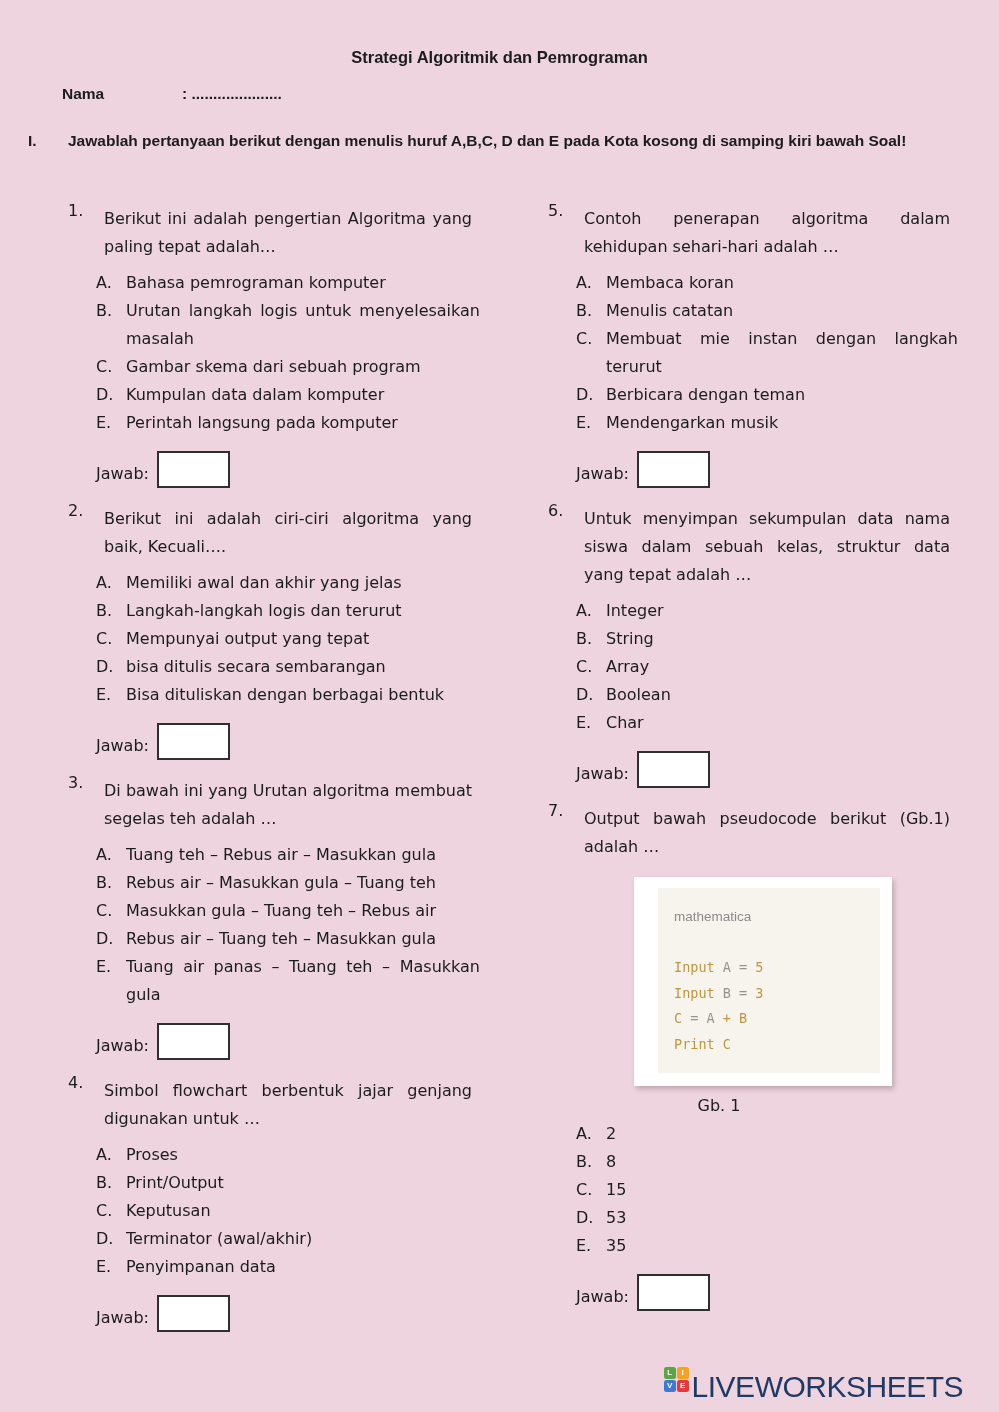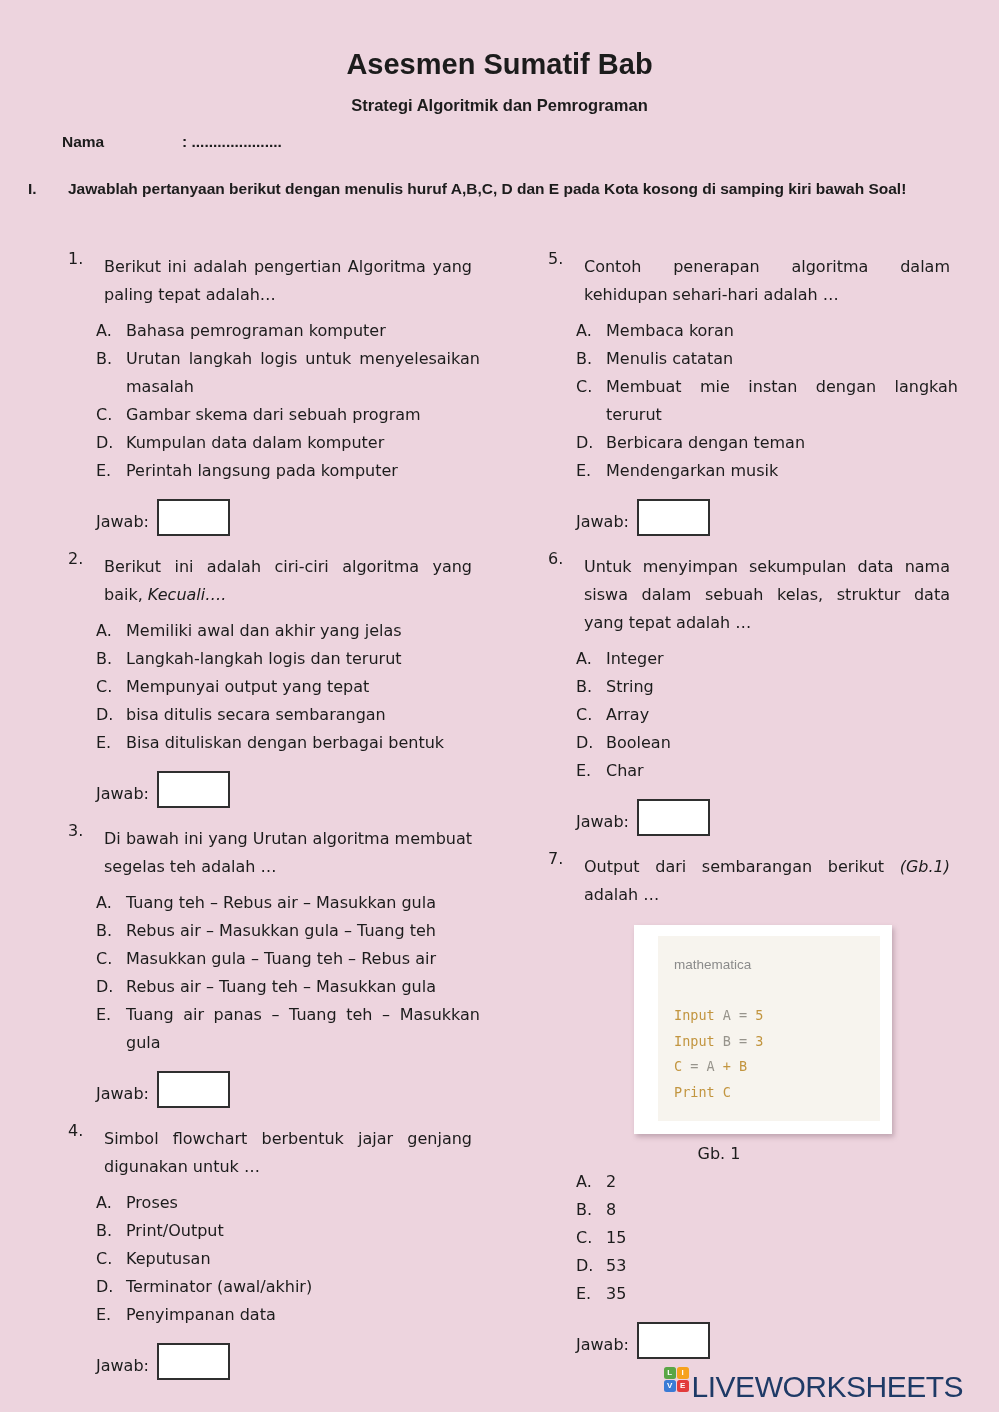--- a/index.html
+++ b/index.html
@@ -36,21 +36,21 @@
   .columns{
     display:flex; justify-content:space-between; align-items:flex-start;
     padding:42px 41px 0 68px;
   }
   .col{ width:412px; }
   .col.right{ width:410px; }
   .q{ margin-bottom:9px; font-size:16px; line-height:28px; }
   .q-head{ display:flex; }
   .q-num{ width:28px; flex:none; }
   .q-text{ flex:1; text-align:justify; margin:8px; }
-  .q-text .it{ font-style:italic; }
+  .q-text .it{ }
   .q-body{ margin-left:28px; }
   .opt{ display:flex; }
   .opt-letter{ width:30px; flex:none; }
   .opt-text{ flex:1; text-align:justify; }
   .jawab-row{ display:flex; align-items:flex-end; height:47px; margin-top:4px; }
   .jawab-label{ line-height:28px;margin-top:6px; }
   .answer-box{
     width:73px; height:37px; margin-left:8px; margin-bottom:0;
     border:2px solid #2f2f2f; background:#ffffff; border-radius:0;
     font-size:18px; font-family:inherit; text-align:center; outline:none; padding:0;
@@ -88,21 +88,20 @@
   .brand{
     font-family:"Liberation Sans", sans-serif; font-weight:normal;
     font-size:30px; letter-spacing:-0.5px;margin-top:16px;
   }
 </style>
 </head>
 <body>
 
 <div class="page" style="background: rgb(237, 212, 222);">
 
-  <h1 class="hdr-title">Asesmen Sumatif Bab</h1>
   <h2 class="hdr-subtitle">Strategi Algoritmik dan Pemrograman</h2>
 
   <div class="field-row">
     <span class="flabel">Nama</span>
     <span class="fvalue">: .....................</span>
   </div>
 
   <div class="instr">
     <span class="numeral">I.</span>
     <p>Jawablah pertanyaan berikut dengan menulis huruf A,B,C, D dan E pada Kota kosong di samping kiri bawah Soal!</p>
@@ -300,21 +299,21 @@
             </div>
             <div class="jawab-row">
               <span class="jawab-label">Jawab:</span>
               <input class="answer-box" type="text" style="">
             </div>
           </div>
         </div>
         <div class="q">
           <div class="q-head">
             <span class="q-num">7.</span>
-            <p class="q-text"><span>Output dari sembarangan berikut </span><span class="it">(Gb.1)</span><span> adalah …</span></p>
+            <p class="q-text"><span>Output bawah pseudocode berikut </span><span class="it">(Gb.1)</span><span> adalah …</span></p>
           </div>
           <div class="q-body">
             <div class="codecard">
               <div class="codebody">
                 <p class="codehdr" style="color: rgb(139, 139, 139);">mathematica</p>
                 <p class="codeline"><span class="tok-kw" style="color: rgb(194, 149, 63);">Input </span><span class="tok-pl" style="color: rgb(151, 148, 140);">A </span><span class="tok-pl" style="color: rgb(151, 148, 140);">= </span><span class="tok-num" style="color: rgb(194, 149, 63);">5</span></p>
                 <p class="codeline"><span class="tok-kw" style="color: rgb(194, 149, 63);">Input </span><span class="tok-pl" style="color: rgb(151, 148, 140);">B </span><span class="tok-pl" style="color: rgb(151, 148, 140);">= </span><span class="tok-num" style="color: rgb(194, 149, 63);">3</span></p>
                 <p class="codeline"><span class="tok-kw" style="color: rgb(194, 149, 63);">C </span><span class="tok-pl" style="color: rgb(151, 148, 140);">= </span><span class="tok-pl" style="color: rgb(151, 148, 140);">A </span><span class="tok-kw" style="color: rgb(194, 149, 63);">+ </span><span class="tok-kw" style="color: rgb(194, 149, 63);">B</span></p>
                 <p class="codeline"><span class="tok-kw" style="color: rgb(194, 149, 63);">Print </span><span class="tok-kw" style="color: rgb(194, 149, 63);">C</span></p>
               </div>

